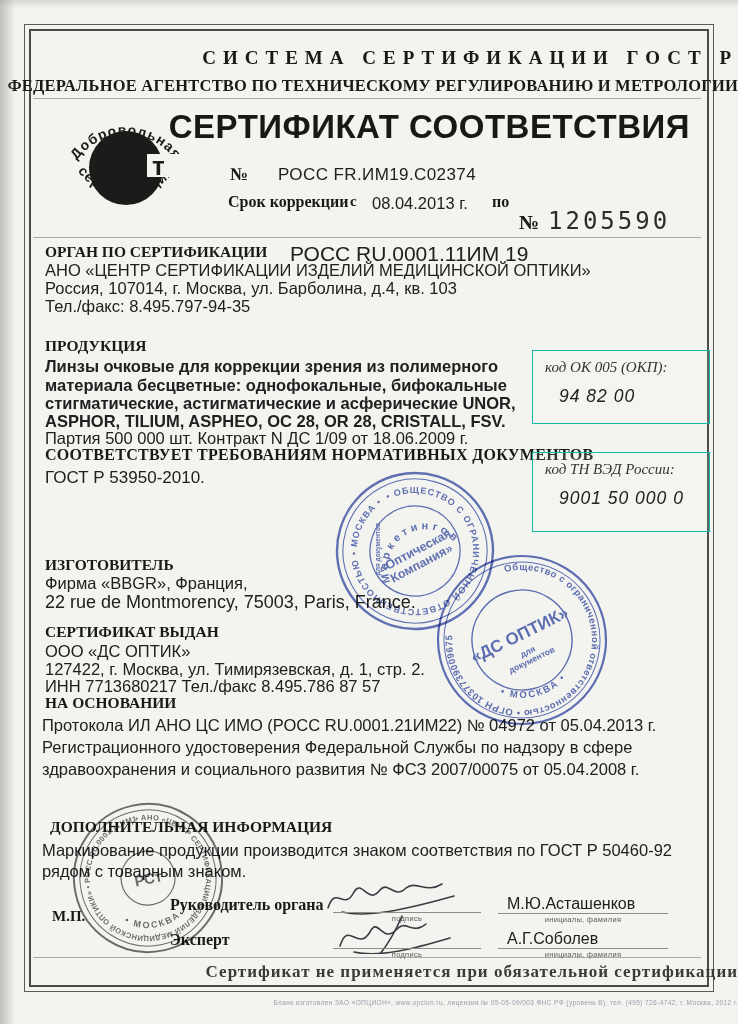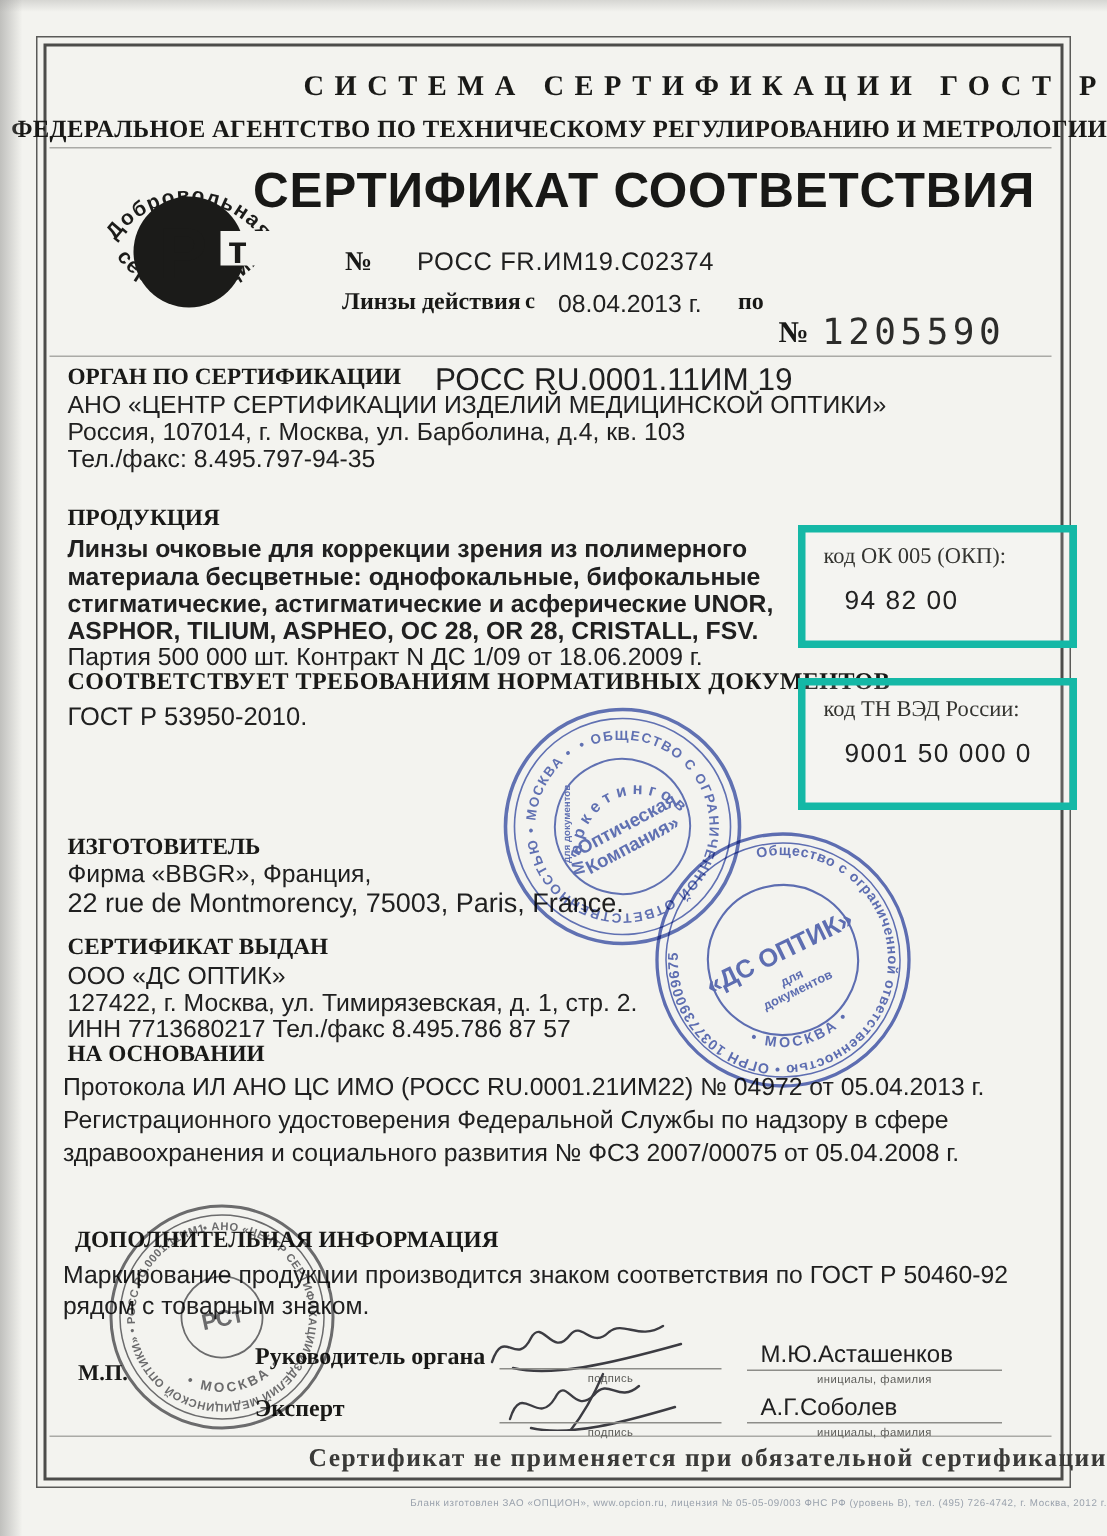--- a/index.html
+++ b/index.html
@@ -15,21 +15,21 @@
   .abs{position:absolute;}
   .frame-outer{left:24px;top:24px;width:688px;height:966px;border:1px solid #5a5a58;}
   .frame-inner{left:29px;top:29px;width:676px;height:954px;border:2px solid #4c4c4a;}
   .hline{height:1px;background:#55555377;left:33px;width:668px;}
   .serifb{font-family:"Liberation Serif",serif;font-weight:bold;color:#191917;}
   .sans{font-family:"Liberation Sans",sans-serif;color:#202020;}
   .center{text-align:right;}
   .hdr1{left:0;width:738px;top:47px;font-size:19px;letter-spacing:7px;}
   .hdr2{left:0;width:738px;top:76px;font-size:16.5px;letter-spacing:.2px;}
   .title{left:160px;width:530px;top:108px;font-size:33px;font-weight:bold;letter-spacing:.5px;color:#181816;}
-  .codebox{width:176px;border:5px solid #14b8a6;background:rgba(255,255,255,.12);}
+  .codebox{width:176px;border:1px solid #14b8a6;background:rgba(255,255,255,.12);font-style:italic;}
   .codebox .cb-label{font-family:"Liberation Serif",serif;font-size:15px;color:#33332f;margin:8px 0 0 12px;}
   .codebox .cb-value{font-size:17.5px;letter-spacing:1px;margin:10px 0 0 26px;color:#222;}
   .siglabel{font-size:7.5px;color:#5c5c58;text-align:center;letter-spacing:.3px;}
   .sigline{height:1px;background:#8d8d89;}
   .stamp{mix-blend-mode:multiply;pointer-events:none;}
   .stampblue text{font-family:"Liberation Sans",sans-serif;font-weight:bold;fill:#3e53ae;}
   .stampblack text{font-family:"Liberation Sans",sans-serif;font-weight:bold;fill:#47474b;}
   .rstlogo text{font-family:"Liberation Sans",sans-serif;font-weight:bold;fill:#1b1b19;}
   .imprint{left:0;width:738px;top:999px;font-size:6.5px;color:#99a1ac;letter-spacing:.4px;}
 </style>
@@ -61,21 +61,21 @@
     </text>
     <circle cx="78" cy="64" r="37" fill="#1b1b19"></circle>
     <rect x="99" y="50" width="36" height="23" fill="#f3f3ef"></rect>
     <text x="58" y="81" font-size="48" fill="#f3f3ef">Р</text>
     <text x="104" y="71" font-size="26">т</text>
   </svg>
 
   <div class="abs serifb" style="left:230px;top:164px;font-size:18px;">№</div>
   <div class="abs sans" style="left:278px;top:165px;font-size:17px;letter-spacing:.4px;">РОСС FR.ИМ19.C02374</div>
 
-  <div class="abs serifb" style="left:228px;top:193px;font-size:16px;">Линзы действия</div>
+  <div class="abs serifb" style="left:228px;top:193px;font-size:16px;">Срок коррекции</div>
   <div class="abs serifb" style="left:350px;top:193px;font-size:15px;">с</div>
   <div class="abs sans" style="left:372px;top:194px;font-size:16.5px;">08.04.2013 г.</div>
   <div class="abs serifb" style="left:492px;top:193px;font-size:16px;">по</div>
 
   <div class="abs serifb" style="left:519px;top:211px;font-size:20px;">№</div>
   <div class="abs" style="left:548px;top:207px;font-size:24px;letter-spacing:3px;color:#2c2c2a;font-family:'DejaVu Sans Mono',monospace;">1205590</div>
 
   <div class="abs serifb" style="left:45px;top:243px;font-size:15.5px;">ОРГАН ПО СЕРТИФИКАЦИИ</div>
   <div class="abs sans" style="left:290px;top:242px;font-size:21px;">РОСС RU.0001.11ИМ 19</div>
   <div class="abs sans" style="left:45px;top:261px;font-size:16.5px;">АНО «ЦЕНТР СЕРТИФИКАЦИИ ИЗДЕЛИЙ МЕДИЦИНСКОЙ ОПТИКИ»</div>

